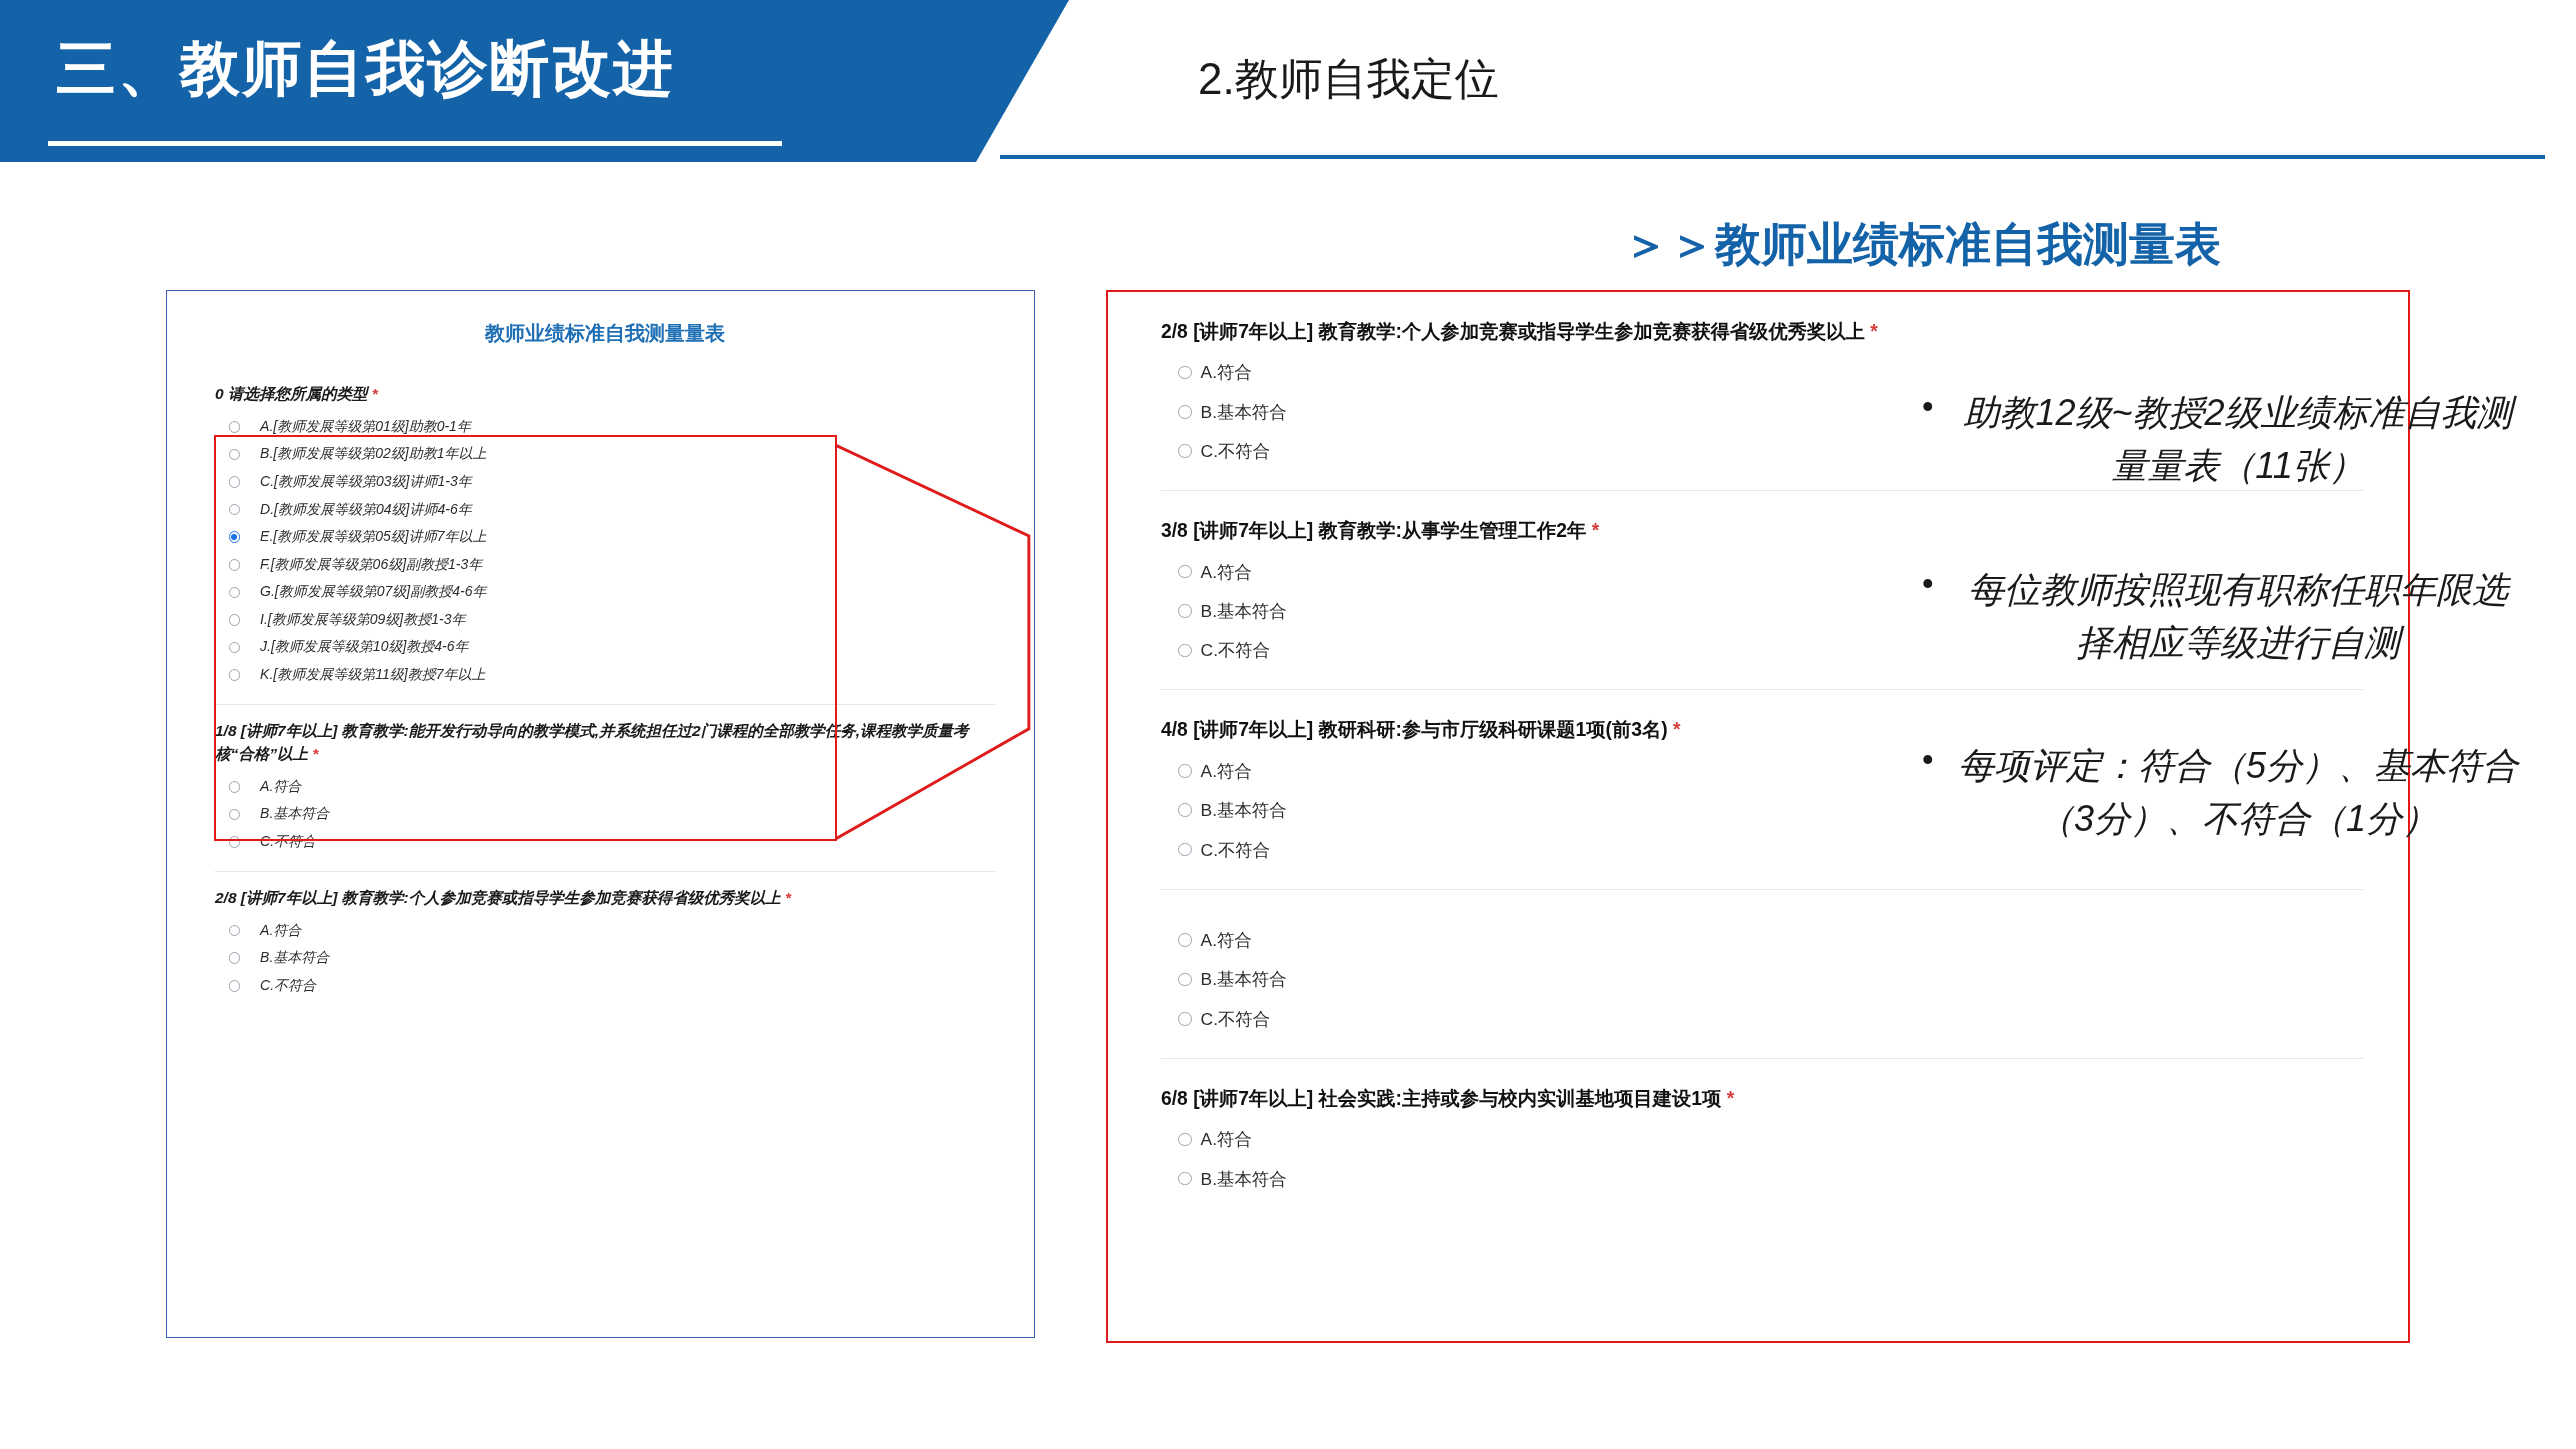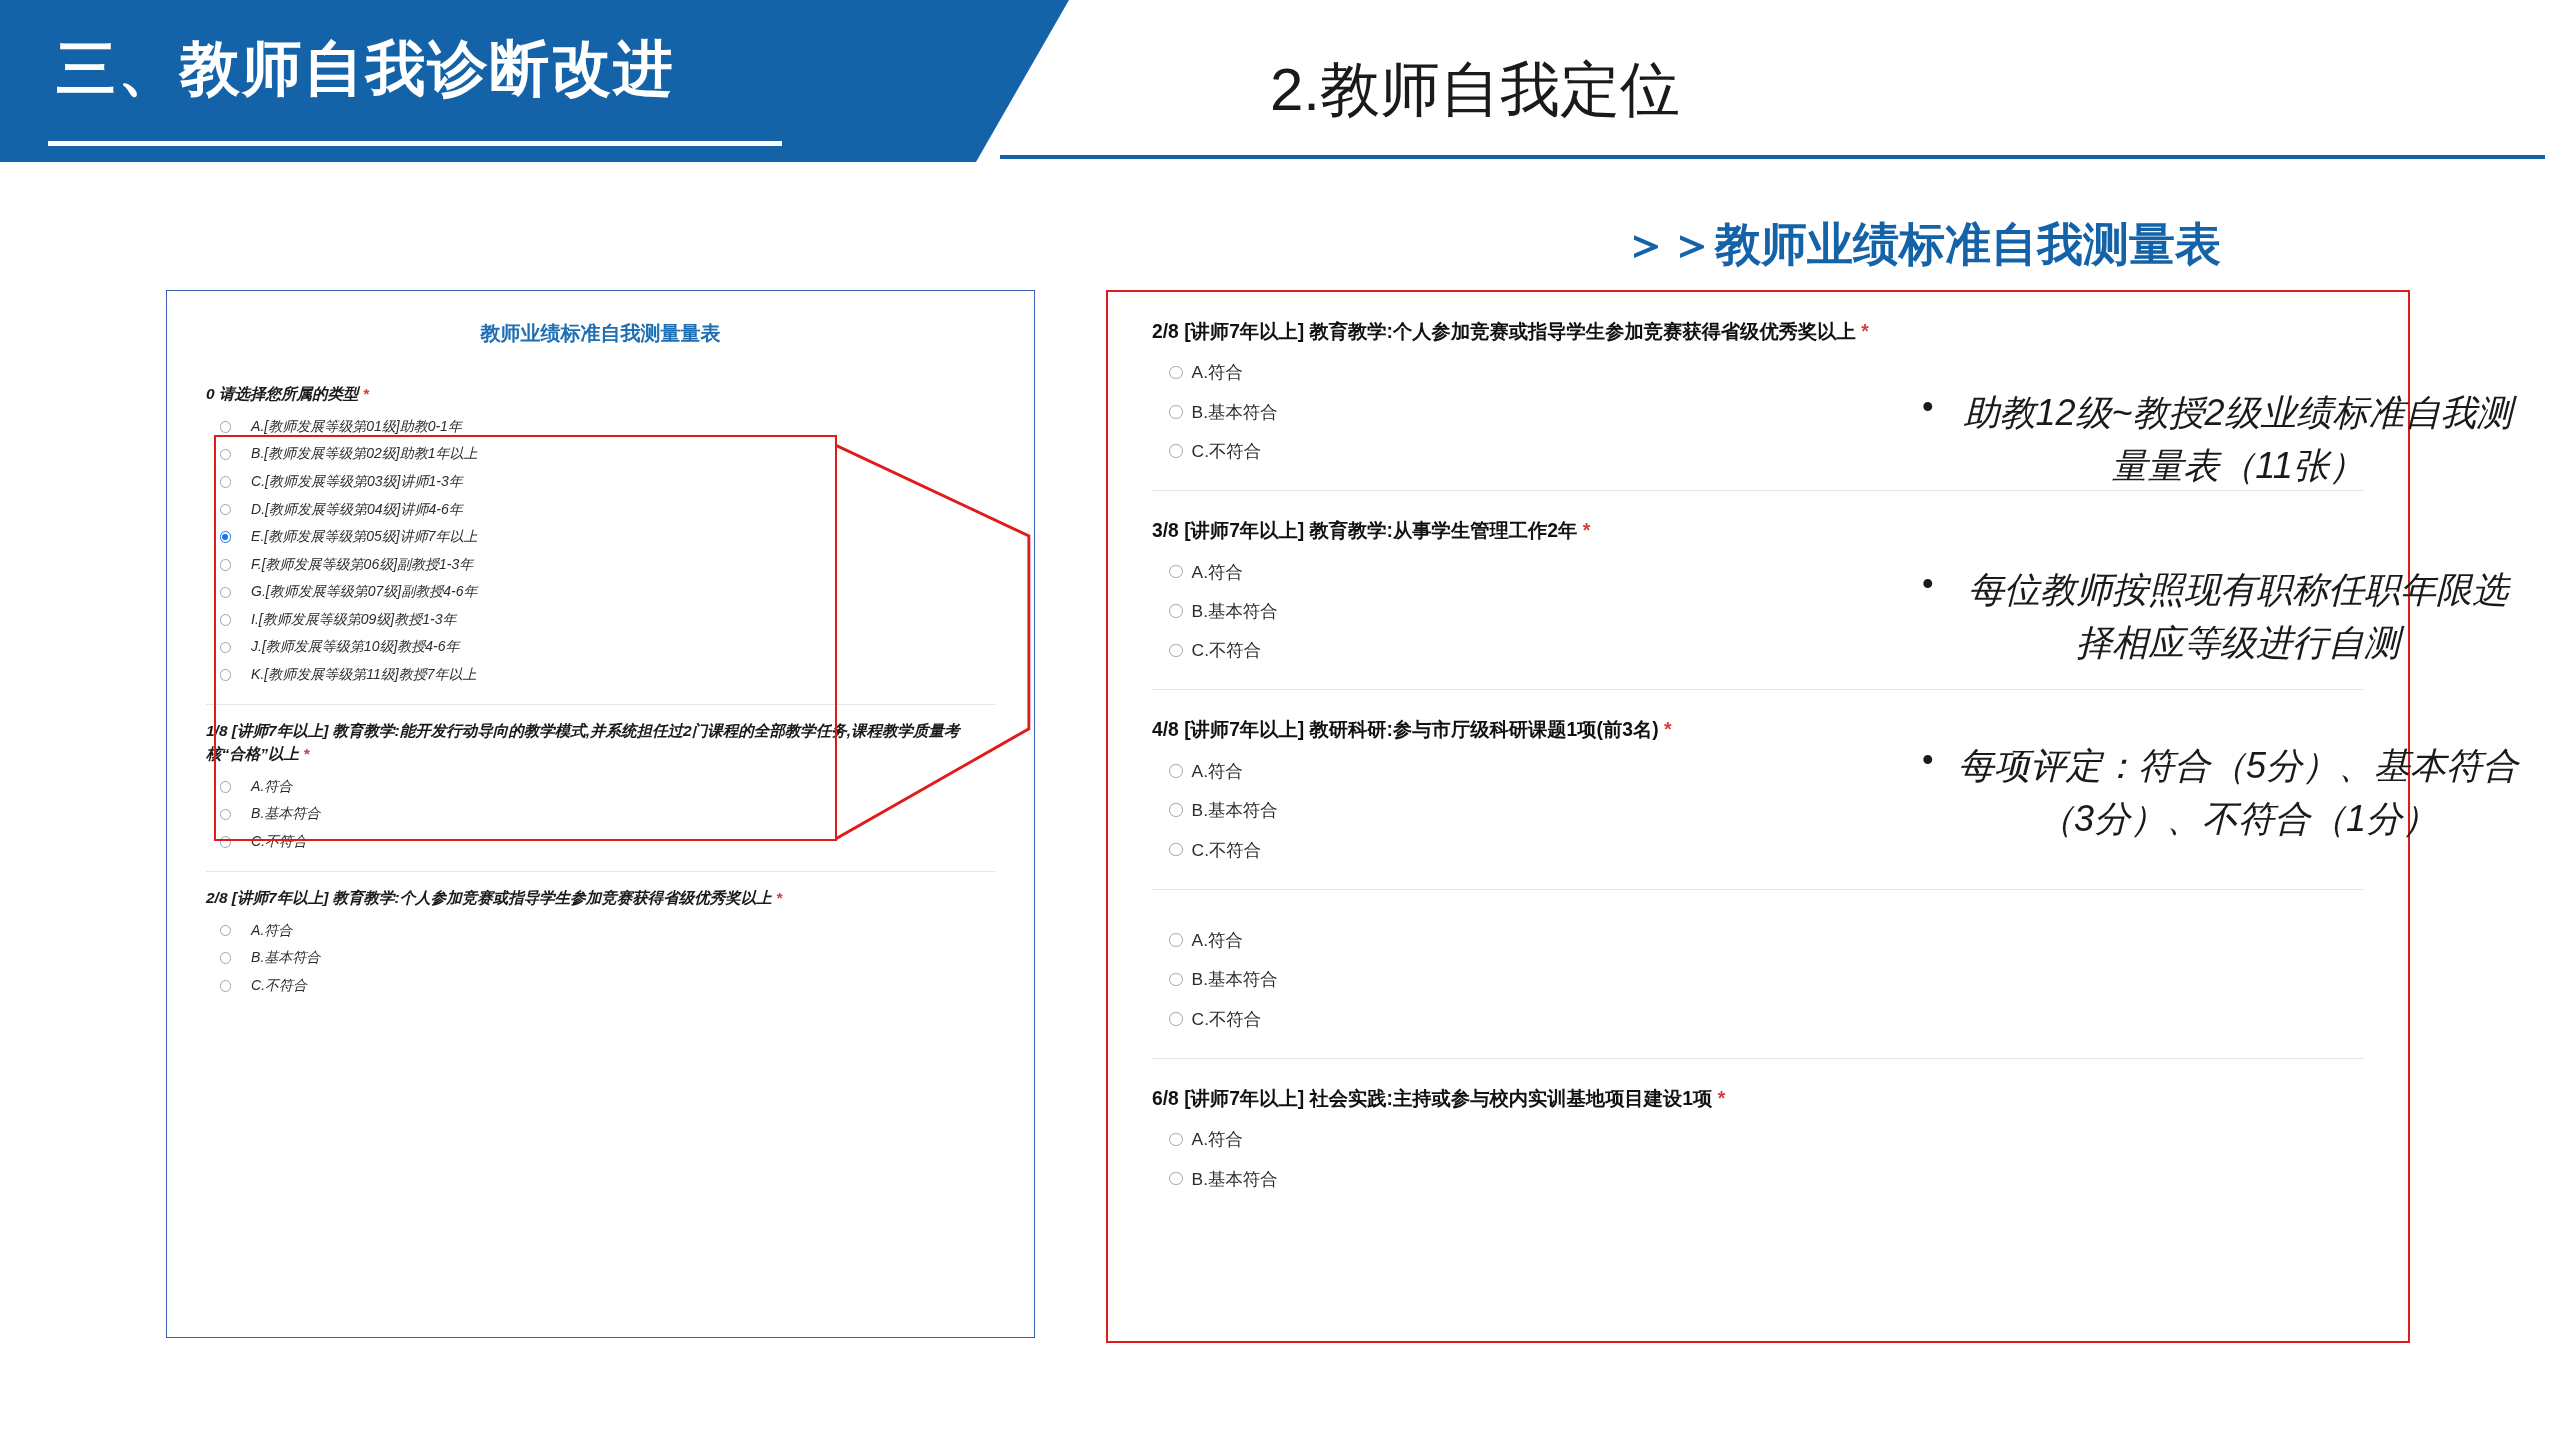--- a/index.html
+++ b/index.html
@@ -41,22 +41,22 @@
     white-space: nowrap;
   }
   .header-underline {
     position: absolute;
     left: 48px; top: 141px;
     width: 734px; height: 4.8px;
     background: #ffffff;
   }
   .sub-title {
     position: absolute;
-    left: 1270px; top: 50px;
-    font-size: 60px;
+    left: 1198px; top: 50px;
+    font-size: 44px;
     color: #1a1a1a;
     white-space: nowrap;
   }
   .sub-rule {
     position: absolute;
     left: 1000px; top: 155px;
     width: 1545px; height: 3.9px;
     background: #1463a8;
   }
 
@@ -68,20 +68,21 @@
     font-weight: bold;
     color: #1463a8;
     white-space: nowrap;
   }
 
   
   .card {
     position: absolute;
     background: #ffffff;
     border: 1.9px solid #3b5fb5;
+    padding-left: 9px;
   }
   .card-left {
     left: 166px; top: 290px;
     width: 869px; height: 1048px;
   }
   .card-title {
     text-align: center;
     color: #1f6fb5;
     font-size: 20px;
     font-weight: bold;

